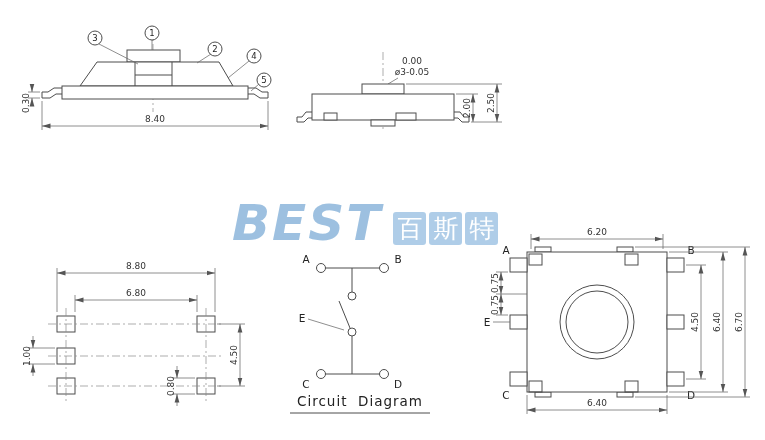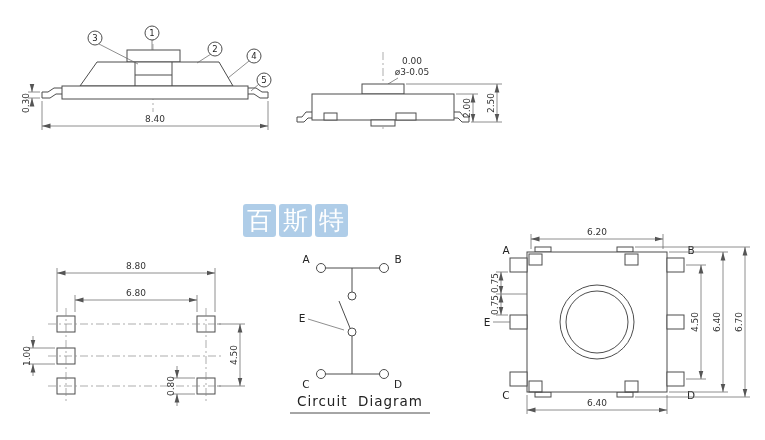--- a/index.html
+++ b/index.html
@@ -28,20 +28,21 @@
   .lbl  { font-size:10.5px; fill:#222; font-family:"DejaVu Sans", sans-serif; }
   .title { font-size:13.5px; fill:#222; letter-spacing:1px; white-space:pre;
            font-family:"DejaVu Sans", sans-serif; }
 </style>
 </head>
 <body>
 
 <div class="canvas">
 
   <div class="watermark">
+    <span class="wm-en">BEST</span>
     <span class="wm-cn"><span>百</span><span>斯</span><span>特</span></span>
   </div>
 
   <svg class="drawing" width="765" height="440" viewBox="0 0 765 440">
     <defs>
       <marker id="ae" markerWidth="9" markerHeight="6" refX="8.5" refY="3" orient="auto" markerUnits="userSpaceOnUse">
         <path d="M0,0.6 L8.5,3 L0,5.4 Z" fill="#555"></path>
       </marker>
       <marker id="as" markerWidth="9" markerHeight="6" refX="0.5" refY="3" orient="auto" markerUnits="userSpaceOnUse">
         <path d="M9,0.6 L0.5,3 L9,5.4 Z" fill="#555"></path>

